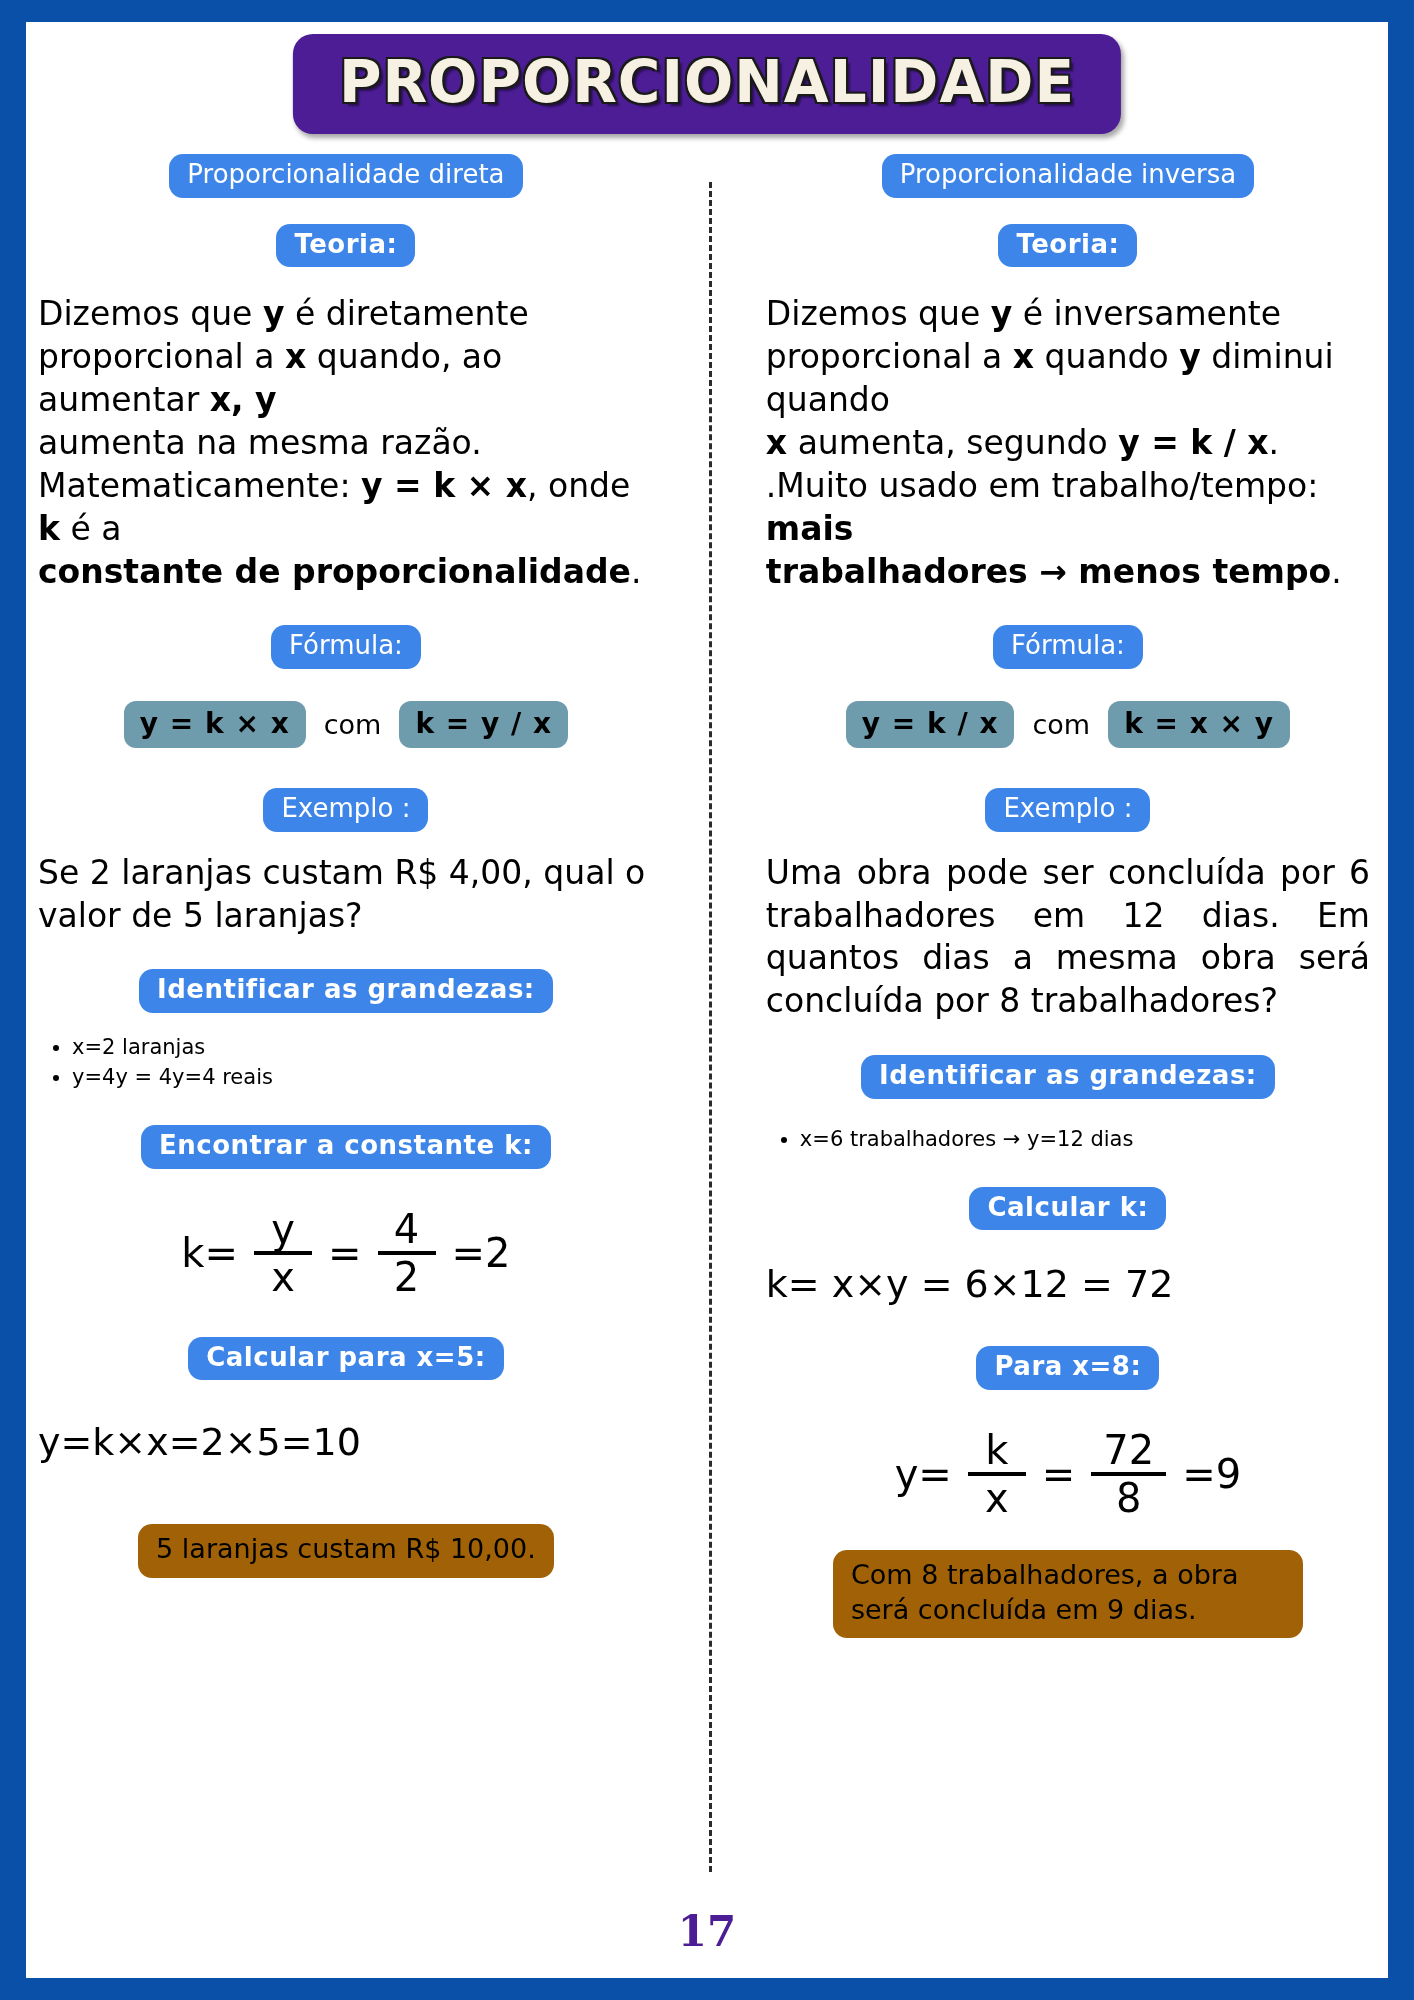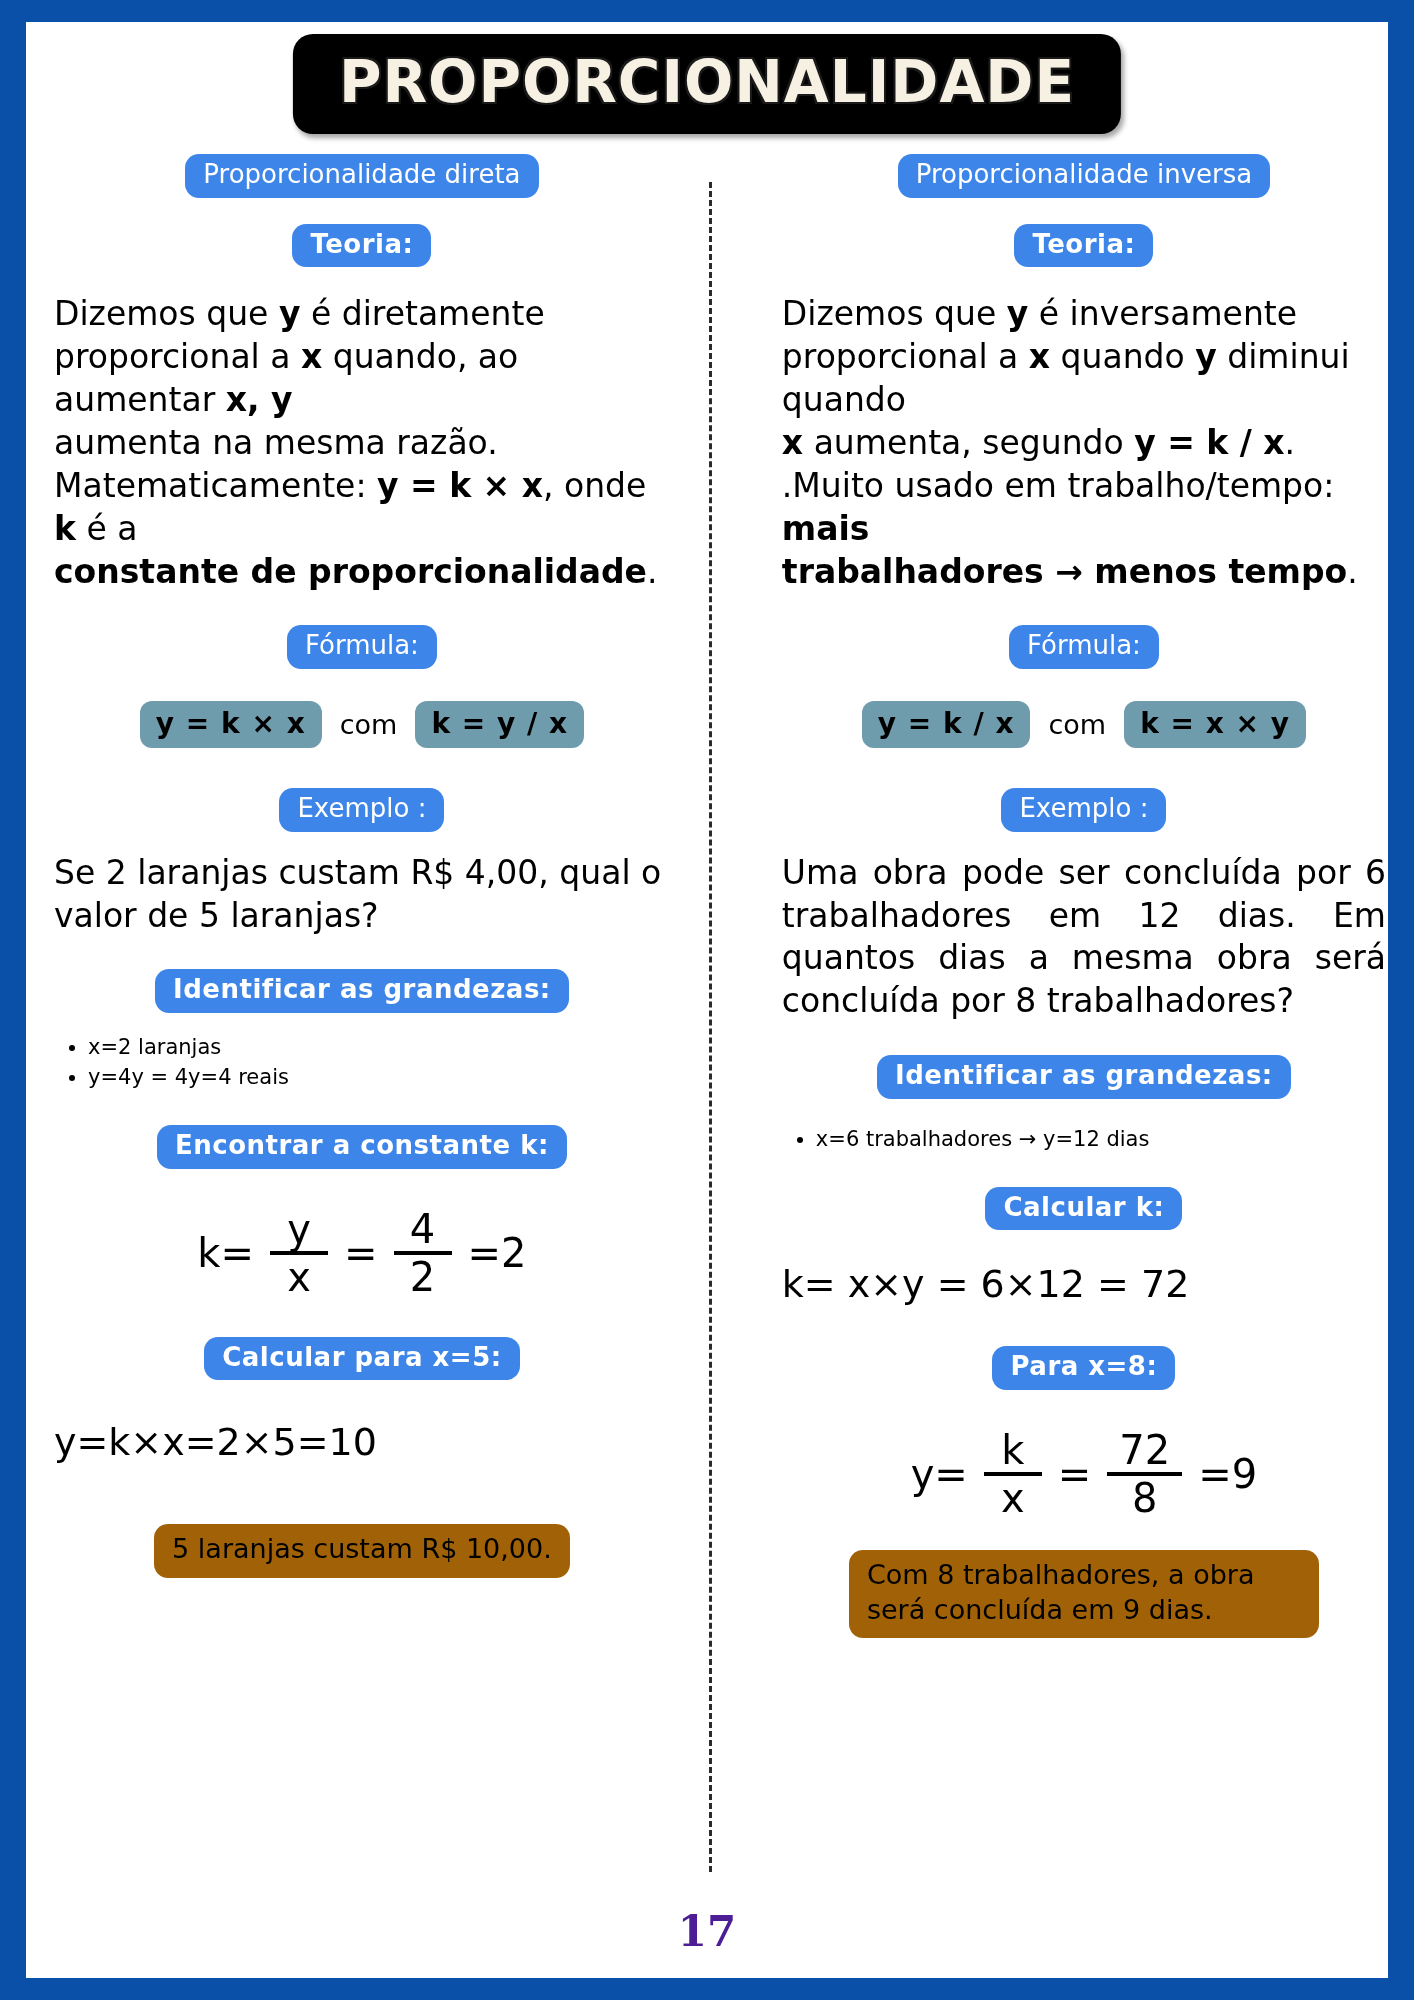--- a/index.html
+++ b/index.html
@@ -30,21 +30,21 @@
     background: #ffffff;
     overflow: hidden;
   }
 
   
   .title-banner {
     position: absolute;
     left: 50%;
     transform: translateX(-50%);
     top: 12px;
-    background: #000000;
+    background: #4c1d95;
     border-radius: 20px;
     padding: 14px 46px 18px 46px;
     box-shadow: 3px 4px 5px rgba(0,0,0,0.35);
   }
   .title-text {
     font-family: "DejaVu Sans", sans-serif;
     font-weight: bold;
     font-size: 58px;
     letter-spacing: 1px;
     color: #f7f1e3;
@@ -54,21 +54,21 @@
       -2px  2px 0 #1a1a1a,
        2px  2px 0 #1a1a1a,
        4px  4px 2px rgba(0,0,0,0.45);
     white-space: nowrap;
   }
 
   
   .columns {
     position: absolute;
     top: 132px;
-    left: 16px;
+    left: 0;
     width: 100%;
     display: flex;
     gap: 30px;
   }
   .col {
     width: 50%;
     padding: 0 14px;
   }
   .col-left  { padding-left: 12px;  padding-right: 38px; }
   .col-right { padding-left: 44px;  padding-right: 18px; }

